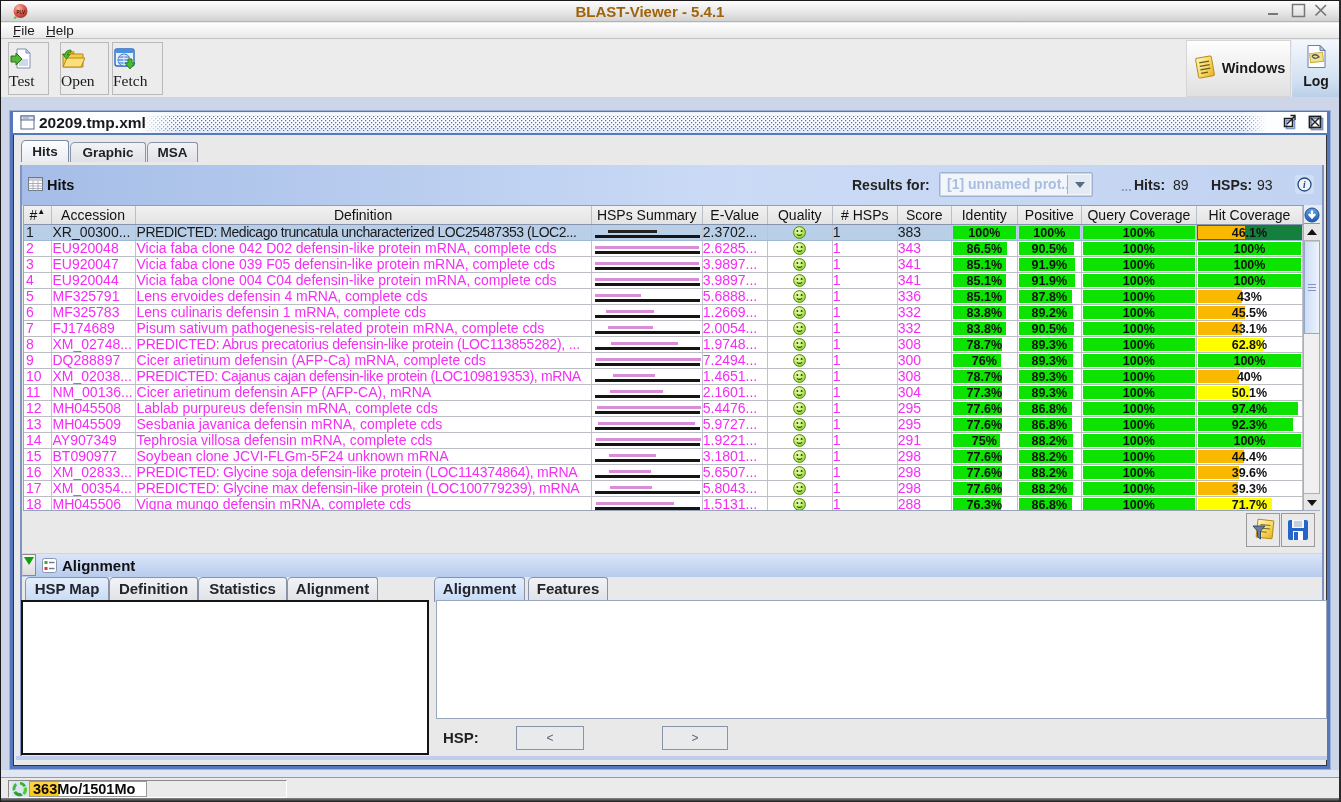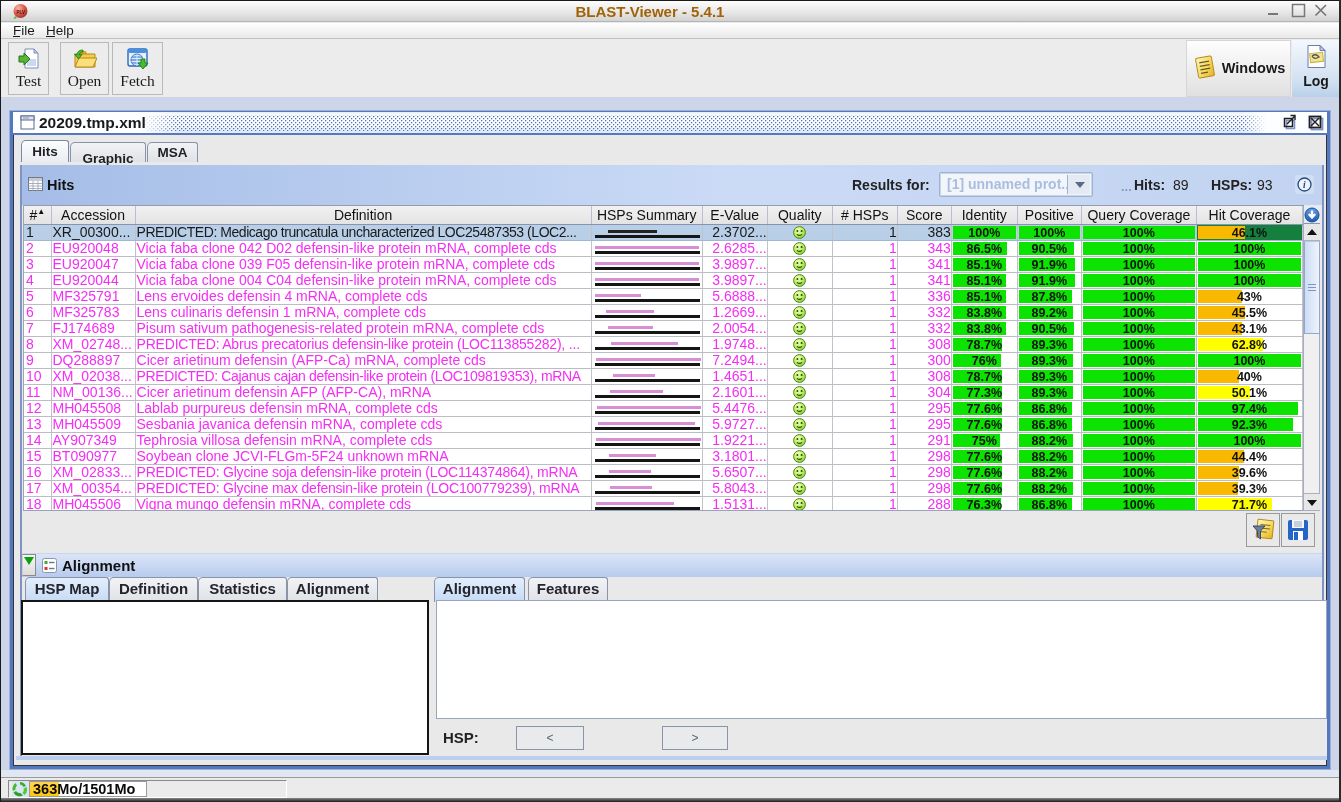--- a/index.html
+++ b/index.html
@@ -6,21 +6,21 @@
  border-left:1px solid #1a1a1a;border-right:2px solid #2a2a2a;}
 .abs{position:absolute}
 
 #titlebar{left:0;top:0;width:1339px;height:22px;background:linear-gradient(#fdfdfd,#ececec 45%,#d2d2d2);border-top:1px solid #1a1a1a;border-bottom:1px solid #b4b4b4}
 #title-txt{left:0;top:3px;width:1298px;text-align:center;font-size:15px;font-weight:bold;color:#a16207}
 #appico{left:12px;top:3px}
 #winbtns{right:8px;top:0;height:22px}
 #menubar{left:0;top:23px;width:1339px;height:16px;background:linear-gradient(#ffffff,#e8e8e8);border-bottom:1px solid #c2c2c2;font-size:13.5px;color:#1a1a1a}
 #menubar span{position:absolute;top:0px}
 #toolbar{left:0;top:40px;width:1339px;height:57px;background:#ececec}
-.tbtn{position:absolute;top:2px;height:53px;border:1px solid #b9b9b9;background:#ececec;text-align:center;font-family:"Liberation Serif",serif;font-size:15.5px;color:#1a1a1a}
+.tbtn{position:absolute;top:2px;height:53px;border:1px solid #b9b9b9;background:#ececec;text-align:left;font-family:"Liberation Serif",serif;font-size:15.5px;color:#1a1a1a}
 .tbtn svg{margin-top:4px}
 .tbtn .lb{position:absolute;left:0;right:0;bottom:4px}
 #btn-windows{left:1185px;top:40px;width:105px;height:57px;background:linear-gradient(#fefefe,#e0e0e0);border:1px solid #d5d5d5;font-weight:bold;font-size:14.5px;color:#1a1a1a;text-align:center;line-height:55px}
 #btn-windows svg{vertical-align:middle;margin:-4px 4px 0 0}
 #btn-log{left:1291px;top:40px;width:48px;height:57px;background:linear-gradient(#f4f8fd,#cfdff0 75%,#b9d0e8);font-weight:bold;font-size:14px;color:#1a1a1a;text-align:center}
 #btn-log svg{margin-top:4px}
 #btn-log .lb{display:block;margin-top:1px}
 
 #desktop{left:0;top:97px;width:1339px;height:680px;background:#ccd6e8}
 #iframe{left:8px;top:110px;width:1322px;height:660px;background:#e9e9e9;border:1px solid #9db0d8;box-shadow:inset 0 0 0 3px #5577bb,inset 0 0 0 4px #32343a}
@@ -47,21 +47,21 @@
 #hspslb{position:absolute;left:1189px;top:12px;font-size:14px;font-weight:bold;color:#222}
 #hspsval{position:absolute;left:1235px;top:12px;font-size:14px;color:#222}
 #infoic{position:absolute;left:1273px;top:10px;width:19px;height:19px;background:#cfdff4;border-radius:3px}
 
 #tablewrap{left:22px;top:205px;width:1281px;height:306px;overflow:hidden;background:#fff;border-left:1px solid #9aa2b8;border-bottom:1px solid #9aa2b8;border-top:1px solid #949cae}
 table{border-collapse:collapse;table-layout:fixed;width:1279px;font-size:14px}
 th{height:18px;background:linear-gradient(#f1f1f1,#e3e3e5);border-right:1px solid #b9bfcc;border-bottom:1px solid #8893b0;font-size:14px;font-weight:normal;color:#111;padding:0}
 td{height:15px;line-height:15px;border-right:1px solid #c2c2ca;border-bottom:1px solid #bcbcc4;padding:0;color:#f42ef4;white-space:nowrap;overflow:hidden}
 tr.sel td{background:#b9cfe8;color:#1a1a1a;border-bottom-color:#9fb8d4}
 .c0{padding-left:2px}.c1{padding-left:1px}.c2{padding-left:1px}
-.c4,.c6,.c7{text-align:right}
+.c4,.c6,.c7{text-align:left}
 .c5{text-align:center;vertical-align:middle}
 .c5 svg{display:block;margin:1px auto 0}
 .hw{position:relative;width:111px;height:15px}
 .hb1{position:absolute;top:5px;height:3px}
 .hb2{position:absolute;top:10px;height:3px;left:3px;width:105px;background:#151515}
 .pc{padding:0}
 .pw{position:relative;height:13px;margin:1px 1px 0;font-weight:bold;color:#111}
 .pb{position:absolute;left:0;top:0;bottom:0}
 .pt{position:absolute;left:0;right:0;top:0px;text-align:center;font-size:12.5px;line-height:14px}
 
@@ -210,21 +210,21 @@
       <rect x="2.5" y="4.5" width="8" height="8" fill="none" stroke="#1f1f1f" stroke-width="1.5"></rect>
       <path d="M5 10 L12.5 2.5 M8.5 1.5 h4.5 v4.5" stroke="#1f1f1f" stroke-width="1.4" fill="none"></path>
     </svg></div>
 <div class="abs" style="left:1306px;top:114px"><svg width="17" height="17" viewBox="0 0 17 17">
       <rect x="4.5" y="4.5" width="11" height="11" fill="none" stroke="#7e95c8" stroke-width="1.8"></rect>
       <rect x="2.5" y="2.5" width="11" height="11" fill="none" stroke="#1f1f1f" stroke-width="1.8"></rect>
       <path d="M4 4 L12 12 M12 4 L4 12" stroke="#1f1f1f" stroke-width="1.4"></path>
     </svg></div>
 <div class="abs" id="ifr-line"></div>
 <div class="tab on" style="left:20px;top:140px;width:48px;height:22px;padding-top:3px">Hits</div>
-<div class="tab off" style="left:69px;top:142px;width:76px;height:20px;padding-top:8px">Graphic</div>
+<div class="tab off" style="left:69px;top:142px;width:76px;height:20px;padding-top:2px">Graphic</div>
 <div class="tab off" style="left:146px;top:142px;width:51px;height:20px;padding-top:2px">MSA</div>
 <div class="abs" id="hitsbar">
 <svg style="position:absolute;left:6px;top:12px" width="15" height="14" viewBox="0 0 15 14">
       <rect x="0.5" y="0.5" width="14" height="13" fill="#fff" stroke="#707888"></rect>
       <rect x="1" y="1" width="13" height="3" fill="#c6cad2"></rect>
       <path d="M0.5 6.5 h14 M0.5 9 h14 M0.5 11.5 h14 M5 4 v10 M10 4 v10" stroke="#98a0ac" stroke-width="0.8" fill="none"></path>
     </svg>
 <div class="cap">Hits</div>
 <div id="resfor">Results for:</div>
 <div id="combo">

